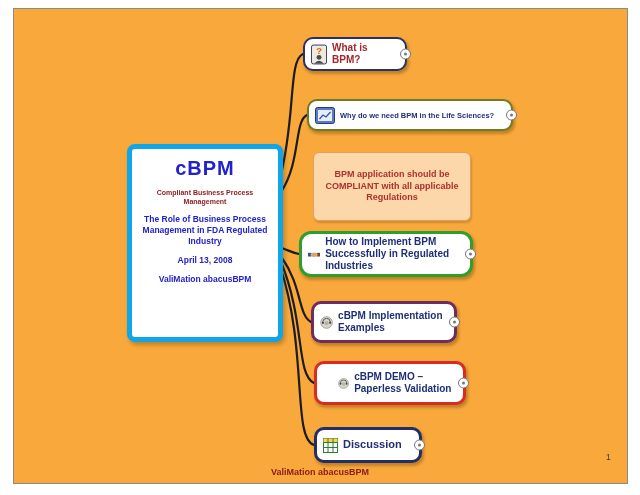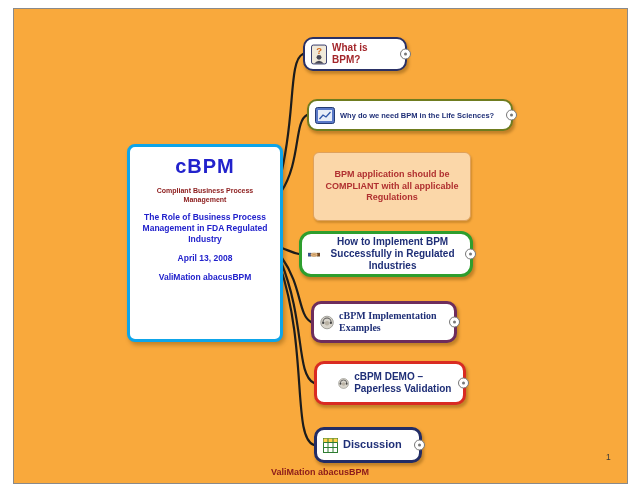--- a/index.html
+++ b/index.html
@@ -1,21 +1,21 @@
 <!DOCTYPE html>
 <html><head>
 <meta charset="utf-8">
 <style>
   html,body{margin:0;padding:0;background:#ffffff;font-family:"Liberation Sans",sans-serif;}
   .canvas{position:relative;width:640px;height:495px;background:#ffffff;overflow:hidden;}
   .slide{position:absolute;left:13px;top:8px;width:613px;height:474px;border:1px solid #8a8a8a;background:#f9a93c;}
   .overlay{position:absolute;left:0;top:0;width:640px;height:495px;pointer-events:none;}
 
   .central{position:absolute;left:127px;top:144px;width:156px;min-height:198px;background:#ffffff;
-    border:3px solid #0ea5e9;border-radius:8px;box-shadow:2px 3px 4px rgba(90,55,0,.35);
+    border:5px solid #0ea5e9;border-radius:8px;box-shadow:2px 3px 4px rgba(90,55,0,.35);
     display:flex;flex-direction:column;align-items:center;gap:8px;padding:8px 6px;box-sizing:border-box;text-align:center;}
   .ct-title{font-size:20px;font-weight:bold;letter-spacing:1px;}
   .ct-subtitle{font-size:7px;font-weight:bold;line-height:1.3;}
   .ct-text{font-size:8.5px;font-weight:bold;line-height:1.3;}
   .ct-lines div{font-size:8.5px;font-weight:bold;line-height:1.35;}
 
   .node{position:absolute;background:#ffffff;border:2px solid #333;border-radius:10px;
     display:flex;align-items:center;gap:5px;padding:3px 10px 3px 6px;box-sizing:border-box;
     box-shadow:1.5px 2.5px 3px rgba(90,55,0,.35);}
   .node-label{font-size:10px;font-weight:bold;line-height:1.2;color:#1f2f77;}
@@ -85,42 +85,42 @@
       <path d="M4.5 12 L8 8 L11 10 L15.5 5" stroke="#2f55a8" stroke-width="1.3" fill="none"></path>
     </svg>
     <span class="node-label" style="color: rgb(31, 47, 119);">Why do we need BPM in the Life Sciences?</span>
     <span class="toggle">
         <span class="dot"></span>
       </span>
   </div>
 
   <div class="callout" style="background: rgb(251, 215, 169); border-color: rgb(223, 161, 92); color: rgb(176, 48, 48);">BPM application should be COMPLIANT with all applicable Regulations</div>
 
-  <div class="node n3" style="border-color: rgb(46, 158, 46); text-align: center;">
+  <div class="node n3" style="border-color: rgb(46, 158, 46);">
     <svg width="26" height="15" viewBox="0 0 26 15">
       <rect x="0.5" y="4.5" width="6" height="6.5" fill="#31519e" stroke="#1d315e"></rect>
       <rect x="19.5" y="4.5" width="6" height="6.5" fill="#7a4a22" stroke="#4e2e13"></rect>
       <ellipse cx="13" cy="8" rx="7.5" ry="3.8" fill="#e9bd8f" stroke="#a8762f"></ellipse>
       <path d="M9 6.5 L17 9.5 M9 9.5 L17 6.5" stroke="#a8762f" stroke-width="0.8"></path>
     </svg>
     <span class="node-label" style="color: rgb(31, 47, 119);">How to Implement BPM Successfully in Regulated Industries</span>
     <span class="toggle">
         <span class="dot"></span>
       </span>
   </div>
 
   <div class="node n4" style="border-color: rgb(110, 45, 92);">
     <svg width="19" height="19" viewBox="0 0 19 19">
       <circle cx="9.5" cy="9.5" r="8.5" fill="#d8d4cb" stroke="#8b8b83"></circle>
       <path d="M4 9 a5.5 5.5 0 0 1 11 0" fill="none" stroke="#555" stroke-width="1.4"></path>
       <circle cx="4.3" cy="10" r="1.6" fill="#444"></circle>
       <circle cx="14.7" cy="10" r="1.6" fill="#444"></circle>
       <circle cx="9.5" cy="10.5" r="3" fill="#b9b2a4"></circle>
     </svg>
-    <span class="node-label" style="color: rgb(31, 47, 119); font-family: Liberation Serif, serif;">cBPM Implementation Examples</span>
+    <span class="node-label" style="color: rgb(31, 47, 119);">cBPM Implementation Examples</span>
     <span class="toggle">
         <span class="dot"></span>
       </span>
   </div>
 
   <div class="node n5" style="border-color: rgb(217, 43, 34);">
     <svg width="19" height="19" viewBox="0 0 19 19">
       <circle cx="9.5" cy="9.5" r="8.5" fill="#d8d4cb" stroke="#8b8b83"></circle>
       <path d="M4 9 a5.5 5.5 0 0 1 11 0" fill="none" stroke="#555" stroke-width="1.4"></path>
       <circle cx="4.3" cy="10" r="1.6" fill="#444"></circle>

